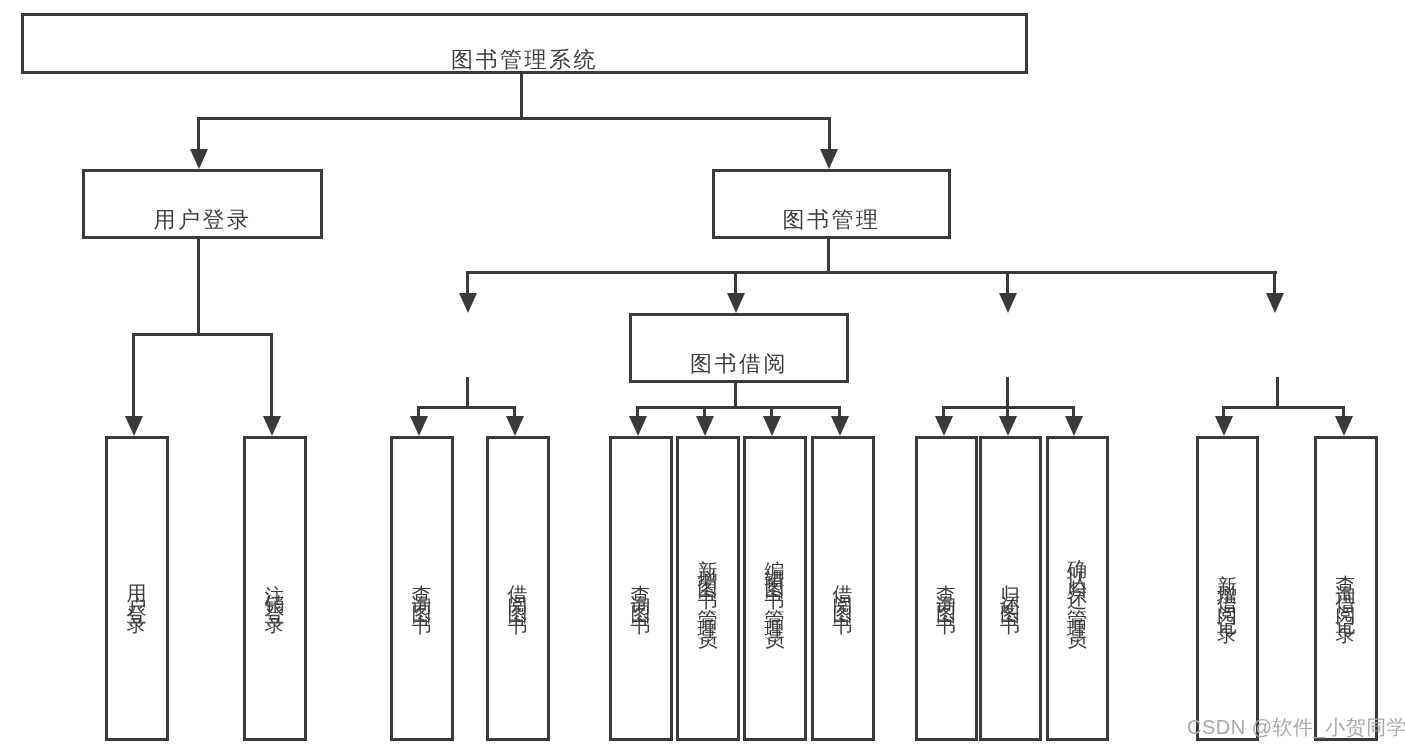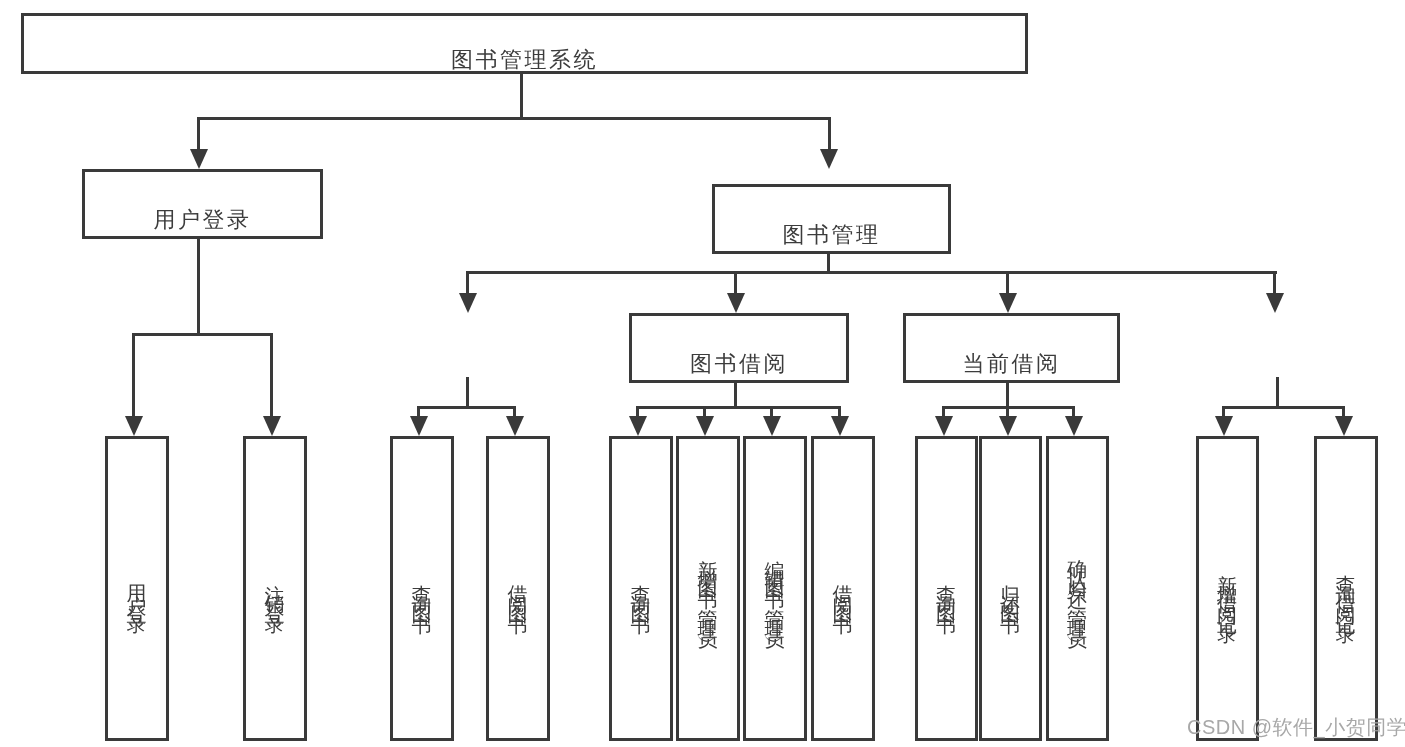--- a/index.html
+++ b/index.html
@@ -68,21 +68,21 @@
   <div class="vline" style="left:520px;top:68px;height:52px"></div>
   <div class="hline" style="left:197px;top:117px;width:634px"></div>
   <div class="vline" style="left:197px;top:117px;height:36px"></div>
   <div class="vline" style="left:828px;top:117px;height:36px"></div>
   <div class="arrow" style="left:190px;top:149px"></div>
   <div class="arrow" style="left:820px;top:149px"></div>
 
   <div class="box" style="left:82px;top:169px;width:235px;height:64px">
     <span class="hlabel">用户登录</span>
   </div>
-  <div class="box" style="left:712px;top:184px;width:233px;height:64px">
+  <div class="box" style="left:712px;top:169px;width:233px;height:64px">
     <span class="hlabel">图书管理</span>
   </div>
 
   <div class="vline" style="left:197px;top:233px;height:103px"></div>
   <div class="hline" style="left:132px;top:333px;width:141px"></div>
   <div class="vline" style="left:132px;top:333px;height:87px"></div>
   <div class="vline" style="left:270px;top:333px;height:87px"></div>
   <div class="arrow" style="left:125px;top:416px"></div>
   <div class="arrow" style="left:263px;top:416px"></div>
 
@@ -92,23 +92,20 @@
   <div class="vline" style="left:734px;top:271px;height:26px"></div>
   <div class="vline" style="left:1006px;top:271px;height:26px"></div>
   <div class="vline" style="left:1273px;top:271px;height:26px"></div>
   <div class="arrow" style="left:459px;top:293px"></div>
   <div class="arrow" style="left:727px;top:293px"></div>
   <div class="arrow" style="left:999px;top:293px"></div>
   <div class="arrow" style="left:1266px;top:293px"></div>
 
   <div class="box" style="left:629px;top:313px;width:214px;height:64px">
     <span class="hlabel">图书借阅</span>
-  </div>
-  <div class="box" style="left:903px;top:313px;width:211px;height:64px">
-    <span class="hlabel">当前借阅</span>
   </div>
 
   <div class="vline" style="left:466px;top:377px;height:32px"></div>
   <div class="hline" style="left:417px;top:406px;width:99px"></div>
   <div class="vline" style="left:417px;top:406px;height:13px"></div>
   <div class="vline" style="left:513px;top:406px;height:13px"></div>
   <div class="arrow" style="left:410px;top:416px"></div>
   <div class="arrow" style="left:506px;top:416px"></div>
 
   <div class="vline" style="left:734px;top:377px;height:32px"></div>

